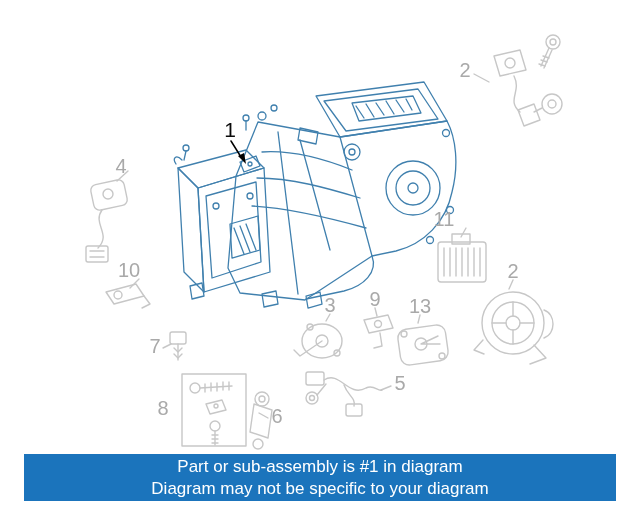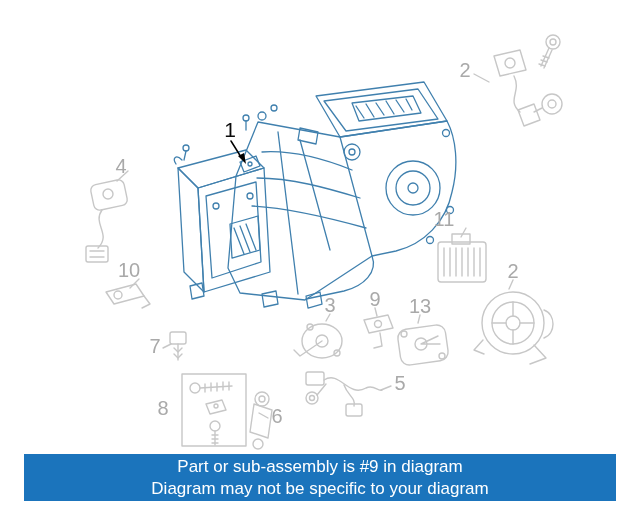--- a/index.html
+++ b/index.html
@@ -210,17 +210,17 @@
   <div class="callout" style="left:277px;top:416px">6</div>
   <div class="callout" style="left:155px;top:346px">7</div>
   <div class="callout" style="left:163px;top:408px">8</div>
   <div class="callout" style="left:375px;top:299px">9</div>
   <div class="callout" style="left:129px;top:270px">10</div>
   <div class="callout" style="left:444px;top:219px">11</div>
   <div class="callout" style="left:513px;top:271px">2</div>
   <div class="callout" style="left:420px;top:306px">13</div>
 
   <div class="banner">
-    <div>Part or sub-assembly is #9 in diagram</div>
+    <div>Part or sub-assembly is #1 in diagram</div>
     <div>Diagram may not be specific to your diagram</div>
   </div>
 
 </div>
 
 </body></html>

